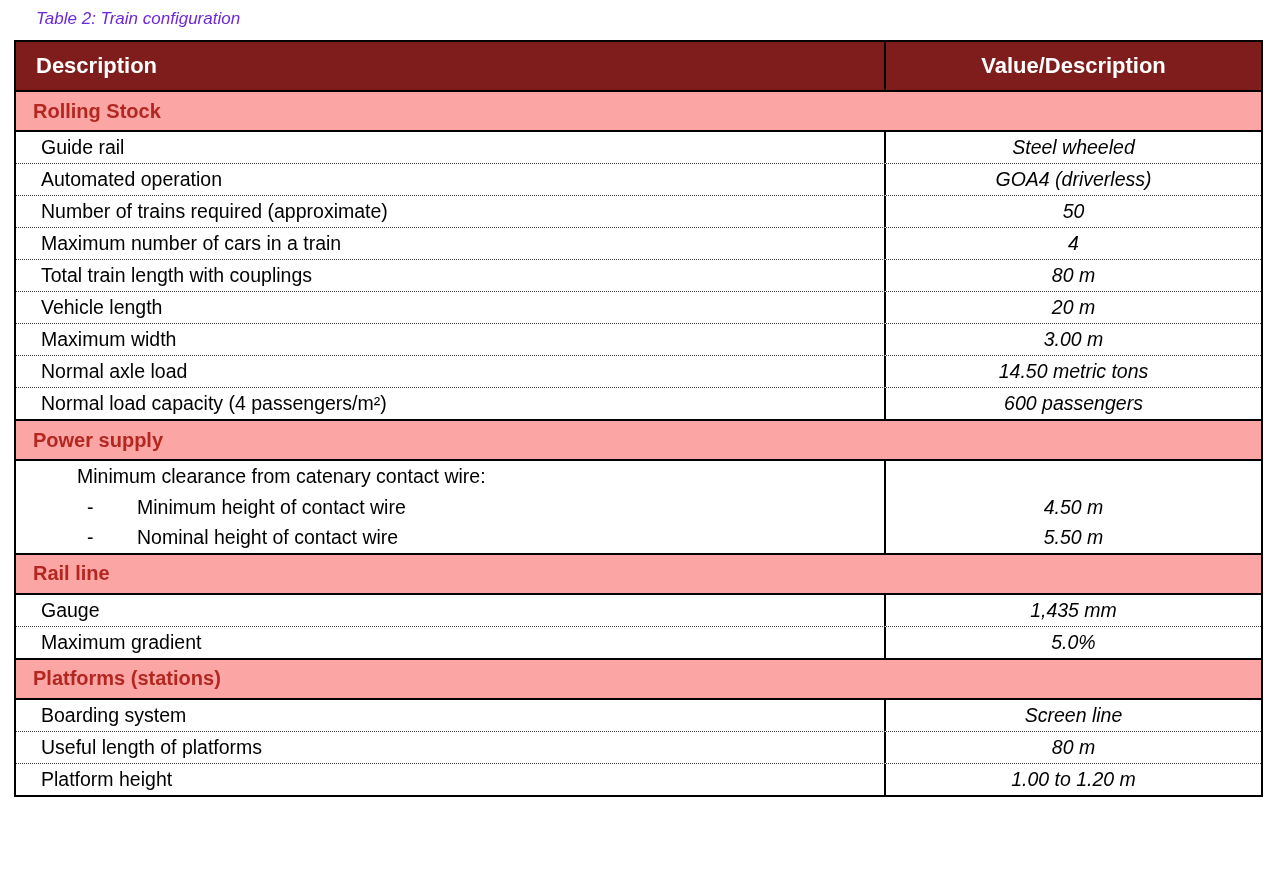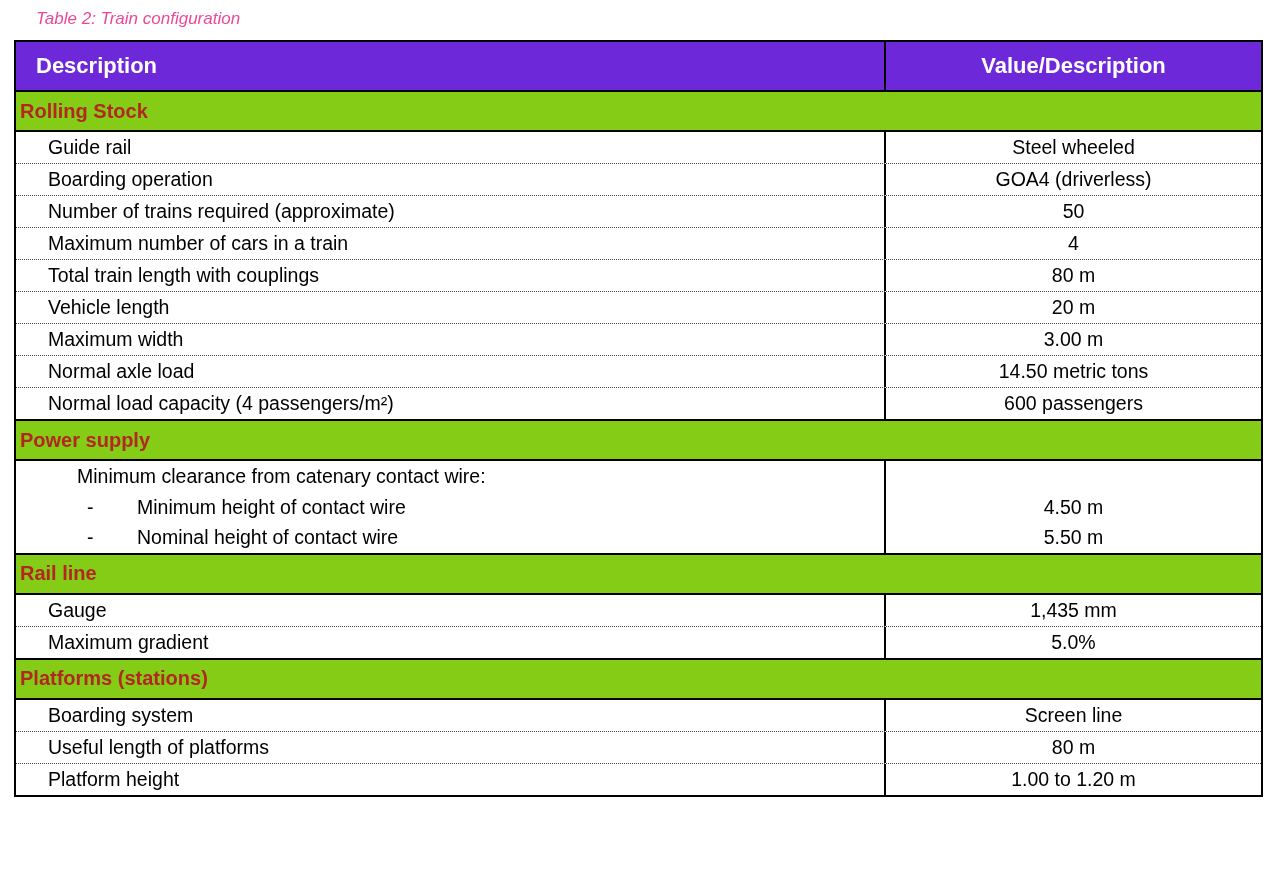--- a/index.html
+++ b/index.html
@@ -9,33 +9,33 @@
     font-family: "Liberation Sans", sans-serif;
     color: #000;
     overflow: hidden;
     position: relative;
   }
   .caption {
     position: absolute;
     left: 36px; top: 9px;
     font-style: italic;
     font-size: 17px;
-    color: #ec4899;
+    color: #6d28d9;
   }
   .cfg-table {
     position: absolute;
     left: 14px; top: 40px;
     width: 1249px;
     border: 2px solid #000;
     background: #fff;
   }
   
   .header-row {
     display: flex;
-    background: #6d28d9;
+    background: #7f1d1d;
     height: 50px;
     border-bottom: 2px solid #000;
   }
   .hcell {
     color: #fff;
     font-weight: bold;
     font-size: 22px;
     display: flex;
     align-items: center;
   }
@@ -48,40 +48,41 @@
     flex: 1 1 auto;
     justify-content: center;
   }
   
   .section { border-bottom: 2px solid #000; }
   .section:last-child { border-bottom: none; }
   .section-header {
     height: 40px;
     display: flex;
     align-items: center;
-    padding-left: 4px;
+    padding-left: 17px;
     color: #b22821;
     font-weight: bold;
     font-size: 20px;
     border-bottom: 2px solid #000;
-    background: #84cc16;
+    background: #fca5a5;
   }
   
   .row { display: flex; }
   .row + .row { border-top: 1px dotted #444; }
   .cell { font-size: 19.5px; line-height: 31px; }
   .cell.label {
     flex: 0 0 870px;
-    padding-left: 32px;
+    padding-left: 25px;
     border-right: 2px solid #000;
     text-align: left;
   }
   .cell.value {
     flex: 1 1 auto;
     text-align: center;
+    font-style: italic;
   }
   
   .row.multi .cell.label { padding-left: 1px; }
   .line { line-height: 30.5px; min-height: 30.5px; }
   .line.head { padding-left: 60px; }
   .line.sub { display: flex; padding-left: 70px; }
   .line.sub .dash { display: inline-block; width: 50px; }
 </style>
 </head>
 <body>
@@ -96,21 +97,21 @@
   </div>
 
   <div class="section">
     <div class="section-header">Rolling Stock</div>
     <div class="rows">
       <div class="row">
         <div class="cell label">Guide rail</div>
         <div class="cell value">Steel wheeled</div>
       </div>
       <div class="row">
-        <div class="cell label">Boarding operation</div>
+        <div class="cell label">Automated operation</div>
         <div class="cell value">GOA4 (driverless)</div>
       </div>
       <div class="row">
         <div class="cell label">Number of trains required (approximate)</div>
         <div class="cell value">50</div>
       </div>
       <div class="row">
         <div class="cell label">Maximum number of cars in a train</div>
         <div class="cell value">4</div>
       </div>

